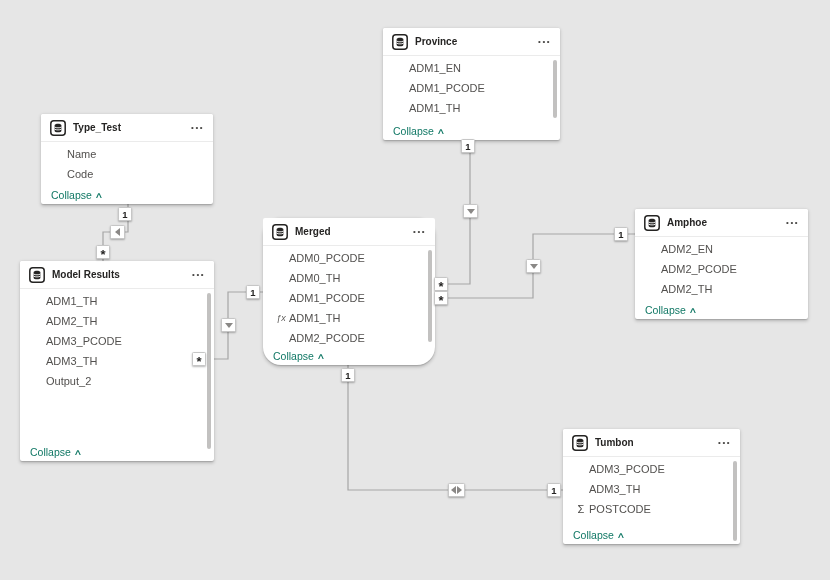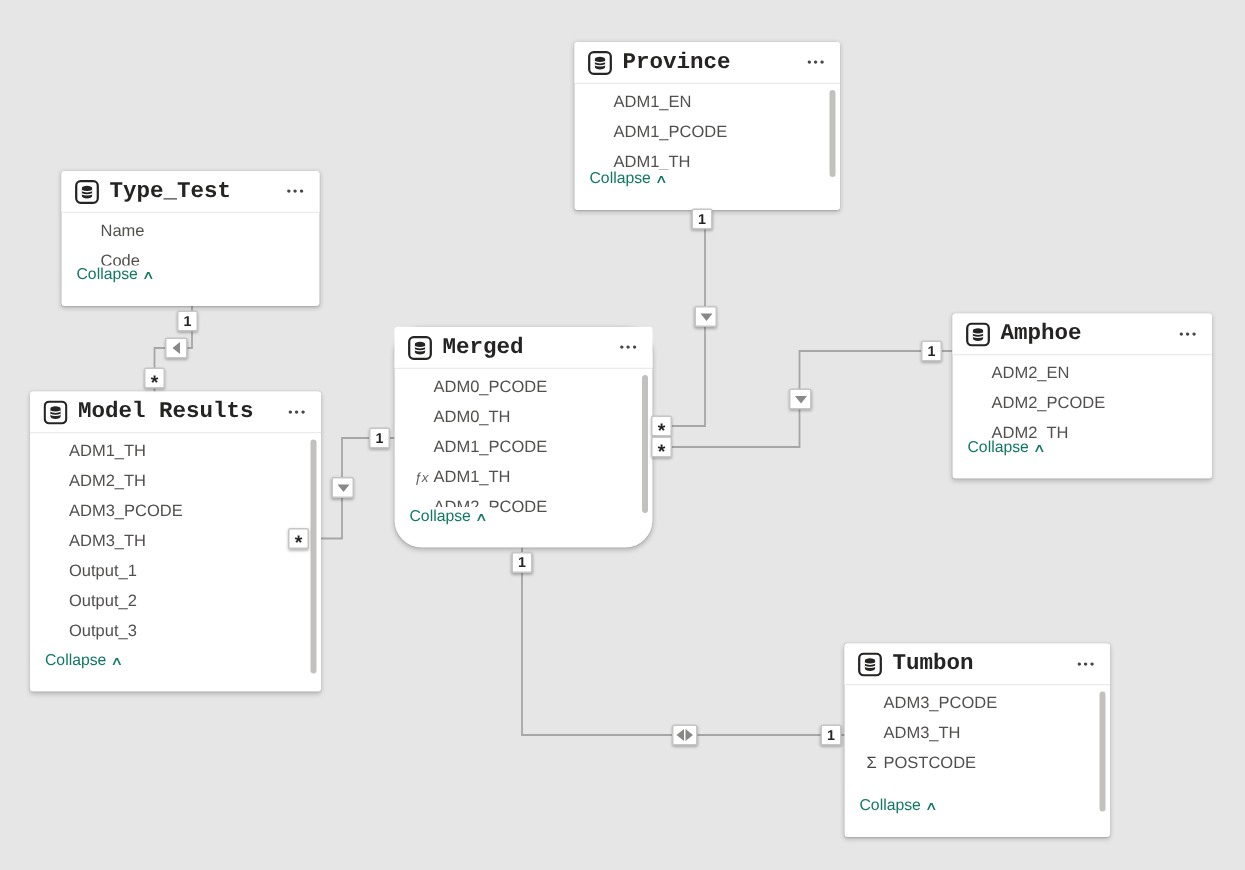--- a/index.html
+++ b/index.html
@@ -14,30 +14,30 @@
     position:absolute; background:#ffffff; z-index:2;
     box-shadow:0 1.2px 3.6px rgba(0,0,0,.22), 0 0.3px 0.9px rgba(0,0,0,.12);
     border-radius:2px;
   }
   .card-header {
     position:absolute; left:0; top:0; right:0; height:28px;
     display:flex; align-items:center; padding:0 8px 0 9px;
     border-bottom:1px solid #ebebeb; background:#fff; border-radius:2px 2px 0 0;
   }
   .tbl-icon { display:flex; align-items:center; margin-right:7px; flex:0 0 auto; }
-  .tbl-title { font-size:15px; font-weight:bold; color:#252423; white-space:nowrap; flex:1 1 auto; overflow:hidden;font-family:Liberation Mono, monospace; }
+  .tbl-title { font-size:10px; font-weight:bold; color:#252423; white-space:nowrap; flex:1 1 auto; overflow:hidden; }
   .more { font-size:8px; letter-spacing:1.5px; color:#484644; cursor:pointer; flex:0 0 auto; padding:2px 1px; }
   .card-rows { position:absolute; left:0; top:28px; right:0; bottom:18px; overflow:hidden; padding-top:2px; }
   .frow { height:20px; display:flex; align-items:center; padding-left:10px; }
   .fgut { width:16px; flex:0 0 16px; display:flex; align-items:center; justify-content:center;
           font-size:10px; color:#605e5c; }
   .fgut.fx { font-size:9px; font-style:italic; color:#605e5c; }
   .fgut.sigma { font-size:11px; color:#484644; }
   .fname { font-size:11px; color:#52504e; white-space:nowrap; }
-  .collapse { position:absolute; left:10px; bottom:15px; display:flex; align-items:center; gap:4px;
+  .collapse { position:absolute; left:10px; bottom:3px; display:flex; align-items:center; gap:4px;
               color:#117865; font-size:10.5px; cursor:pointer; z-index:3; background:#fff; padding-right:4px; }
   .chev { font-size:8px; color:#117865; transform:scaleX(1.5); display:inline-block; }
   .sbar { position:absolute; width:4px; right:3px; background:#c2c1c0; border-radius:2px; z-index:3; }
 
   .cbox, .abox {
     position:absolute; z-index:4; background:#fff; border:1px solid #c6c6c6; border-radius:1.5px;
     box-shadow:0 1px 2px rgba(0,0,0,.28); display:flex; align-items:center; justify-content:center;
     cursor:pointer;
   }
   .cbox { width:14px; height:14px; font-size:9.5px; font-weight:bold; color:#252423; }
@@ -47,21 +47,21 @@
   .tri-l { width:0; height:0; border-top:4px solid transparent; border-bottom:4px solid transparent; border-right:5px solid #8a8886; }
   .tri-r { width:0; height:0; border-top:4px solid transparent; border-bottom:4px solid transparent; border-left:5px solid #8a8886; }
   .bi { display:flex; align-items:center; gap:1px; }
 
   
   #t-type    { left:41px;  top:114px; width:172px; height:90px;  }
   #t-prov    { left:383px; top:28px;  width:177px; height:112px; }
   #t-model   { left:20px;  top:261px; width:194px; height:200px; }
   #t-merged  { left:263px; top:218px; width:172px; height:147px;border-radius:18px; }
   #t-amphoe  { left:635px; top:183px; width:173px; height:110px;margin-top:26px; }
-  #t-tumbon  { left:563px; top:429px; width:177px; height:129px; }
+  #t-tumbon  { left:563px; top:429px; width:177px; height:115px; }
 </style>
 </head>
 <body>
 
 <div id="canvas">
 
   <svg class="wires" width="830" height="580">
     <polyline points="128,203 128,232 103,232 103,262"></polyline>
     <polyline points="263,292 228,292 228,359 195,359"></polyline>
     <polyline points="470,140 470,284 435,284"></polyline>
@@ -154,29 +154,21 @@
       <div class="frow">
           <span class="fgut"></span>
           <span class="fname">ADM3_PCODE</span>
         </div>
       <div class="frow">
           <span class="fgut"></span>
           <span class="fname">ADM3_TH</span>
         </div>
       <div class="frow">
           <span class="fgut"></span>
-          <span class="fname">Output_1</span>
-        </div>
-      <div class="frow">
-          <span class="fgut"></span>
           <span class="fname">Output_2</span>
-        </div>
-      <div class="frow">
-          <span class="fgut"></span>
-          <span class="fname">Output_3</span>
         </div>
     </div>
     <div class="sbar" style="top:32px; height:156px;"></div>
     <div class="collapse">
         <span>Collapse</span>
         <span class="chev">∧</span>
       </div>
   </div>
 
   <div class="card" id="t-merged">

